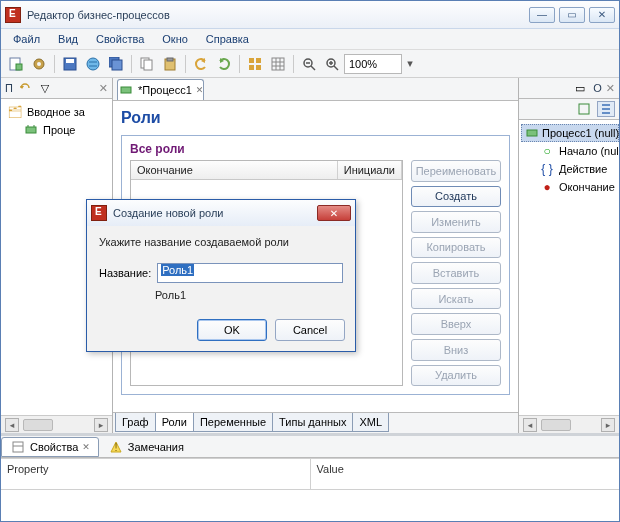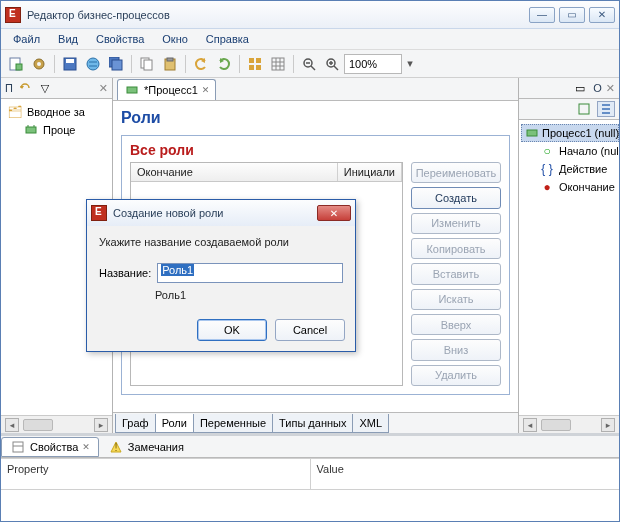--- a/index.html
+++ b/index.html
@@ -24,38 +24,38 @@
   .view-tabs .vbtn { width: 16px; height: 16px; display: flex; align-items: center; justify-content: center; cursor: default; }
   .tree { flex: 1; padding: 4px 0 4px 2px; overflow: hidden; white-space: nowrap; }
   .tree-row { display: flex; align-items: center; gap: 4px; height: 18px; padding-left: 4px; }
   .ico { width: 16px; height: 16px; display: inline-flex; align-items: center; justify-content: center; font-size: 12px; }
   .folder { color: #d9a43a; }
   .scroll-strip { height: 18px; border-top: 1px solid #cacaca; background: #f0f0f0; display: flex; align-items: center; gap: 4px; padding: 0 4px; }
   .scroll-arrow { width: 14px; height: 14px; border: 1px solid #b0b0b0; background: #e8e8e8; display: flex; align-items: center; justify-content: center; font-size: 9px; color: #666; }
   .scroll-thumb { flex: 0 0 30px; height: 12px; background: #dcdcdc; border: 1px solid #b8b8b8; border-radius: 2px; }
   .center { flex: 1; display: flex; flex-direction: column; border-right: 1px solid #b3b3b3; }
   .editor-tabs { height: 23px; background: #f4f5f6; border-bottom: 1px solid #bababa; display: flex; align-items: center; padding-left: 4px; }
-  .tab { height: 21px; border: 1px solid #8a9cb5; border-bottom: none; background: #fff; display: flex; align-items: center; padding: 0 6px; gap: 4px; font-size: 11px; border-radius: 3px 3px 0 0; }
+  .tab { height: 21px; border: 1px solid #8a9cb5; border-bottom: none; background: #fff; display: flex; align-items: center; padding: 0 0; gap: 4px; font-size: 11px; border-radius: 3px 3px 0 0; }
   .tab .close-x { color: #777; font-size: 9px; cursor: default; }
   .editor-body { flex: 1; background: #fff; position: relative; padding: 8px 8px 0 8px; overflow: hidden; }
   .section-title { color: #1d4ca5; font-size: 16px; font-weight: bold; margin-bottom: 8px; }
   .roles-panel { border: 1px solid #9bb2d4; padding: 0; display: flex; height: 260px; }
   .roles-panel-inner { flex: 1; display: flex; flex-direction: column; border: none; }
-  .roles-subhead { color: #b91c1c; font-weight: bold; font-size: 14px; padding: 6px 8px 2px 8px; }
+  .roles-subhead { color: #701a75; font-weight: bold; font-size: 12px; padding: 6px 8px 2px 8px; }
   .roles-content { display: flex; flex: 1; padding: 2px 8px 8px 8px; gap: 8px; overflow: hidden; }
   .roles-table-wrap { flex: 1; border: 1px solid #b8b8b8; display: flex; flex-direction: column; overflow: hidden; }
   .roles-th { display: flex; background: linear-gradient(#fdfdfd,#eee); border-bottom: 1px solid #c8c8c8; }
   .th-cell { padding: 3px 6px; border-right: 1px solid #d0d0d0; color: #222; }
   .th-cell:first-child { flex: 1; }
   .roles-body-empty { flex: 1; background: #fff; }
   .roles-btns { width: 90px; display: flex; flex-direction: column; gap: 4px; }
   .side-btn { height: 22px; border: 1px solid #adb8c8; background: linear-gradient(#fdfdfd,#eef2f8); color: #2b3a55; border-radius: 3px; display: flex; align-items: center; justify-content: center; cursor: default; }
   .side-btn.primary { border-color: #6f8bb5; color: #1d3557; }
   .side-btn.disabled { color: #9aa4b3; }
-  .bottom-tabs { height: 21px; background: #f4f5f6; border-top: 1px solid #bababa; display: flex; align-items: center; }
+  .bottom-tabs { height: 21px; background: #f4f5f6; border-top: 1px solid #bababa; display: flex; align-items: flex-start; }
   .btab { border: 1px solid #8a9cb5; border-top: none; background: #fff; height: 19px; padding: 0 6px; display: flex; align-items: center; margin-left: -1px; }
   .btab:first-child { margin-left: 2px; }
   .btab.inactive { background: #eef2f7; }
   .side-right { width: 100px; display: flex; flex-direction: column; }
   .outline-tabs { height: 21px; background: #f4f5f6; border-bottom: 1px solid #bababa; display: flex; align-items: center; justify-content: flex-end; padding: 0 4px; gap: 4px; }
   .outline-tabs .vbtn { width: 18px; height: 16px; border: 1px solid transparent; display: flex; align-items: center; justify-content: center; }
   .outline-tabs .vbtn.sel { border-color: #94a6c4; background: #e0eaf6; }
   .outline-tree { flex: 1; padding: 4px 0 4px 2px; overflow: hidden; white-space: nowrap; }
   .outline-tree .tree-row.sel { background: #c8d8ee; border: 1px dotted #6a86b0; }
   .bottom-panel { height: 88px; border-top: 3px solid #cfd3d8; display: flex; flex-direction: column; }

